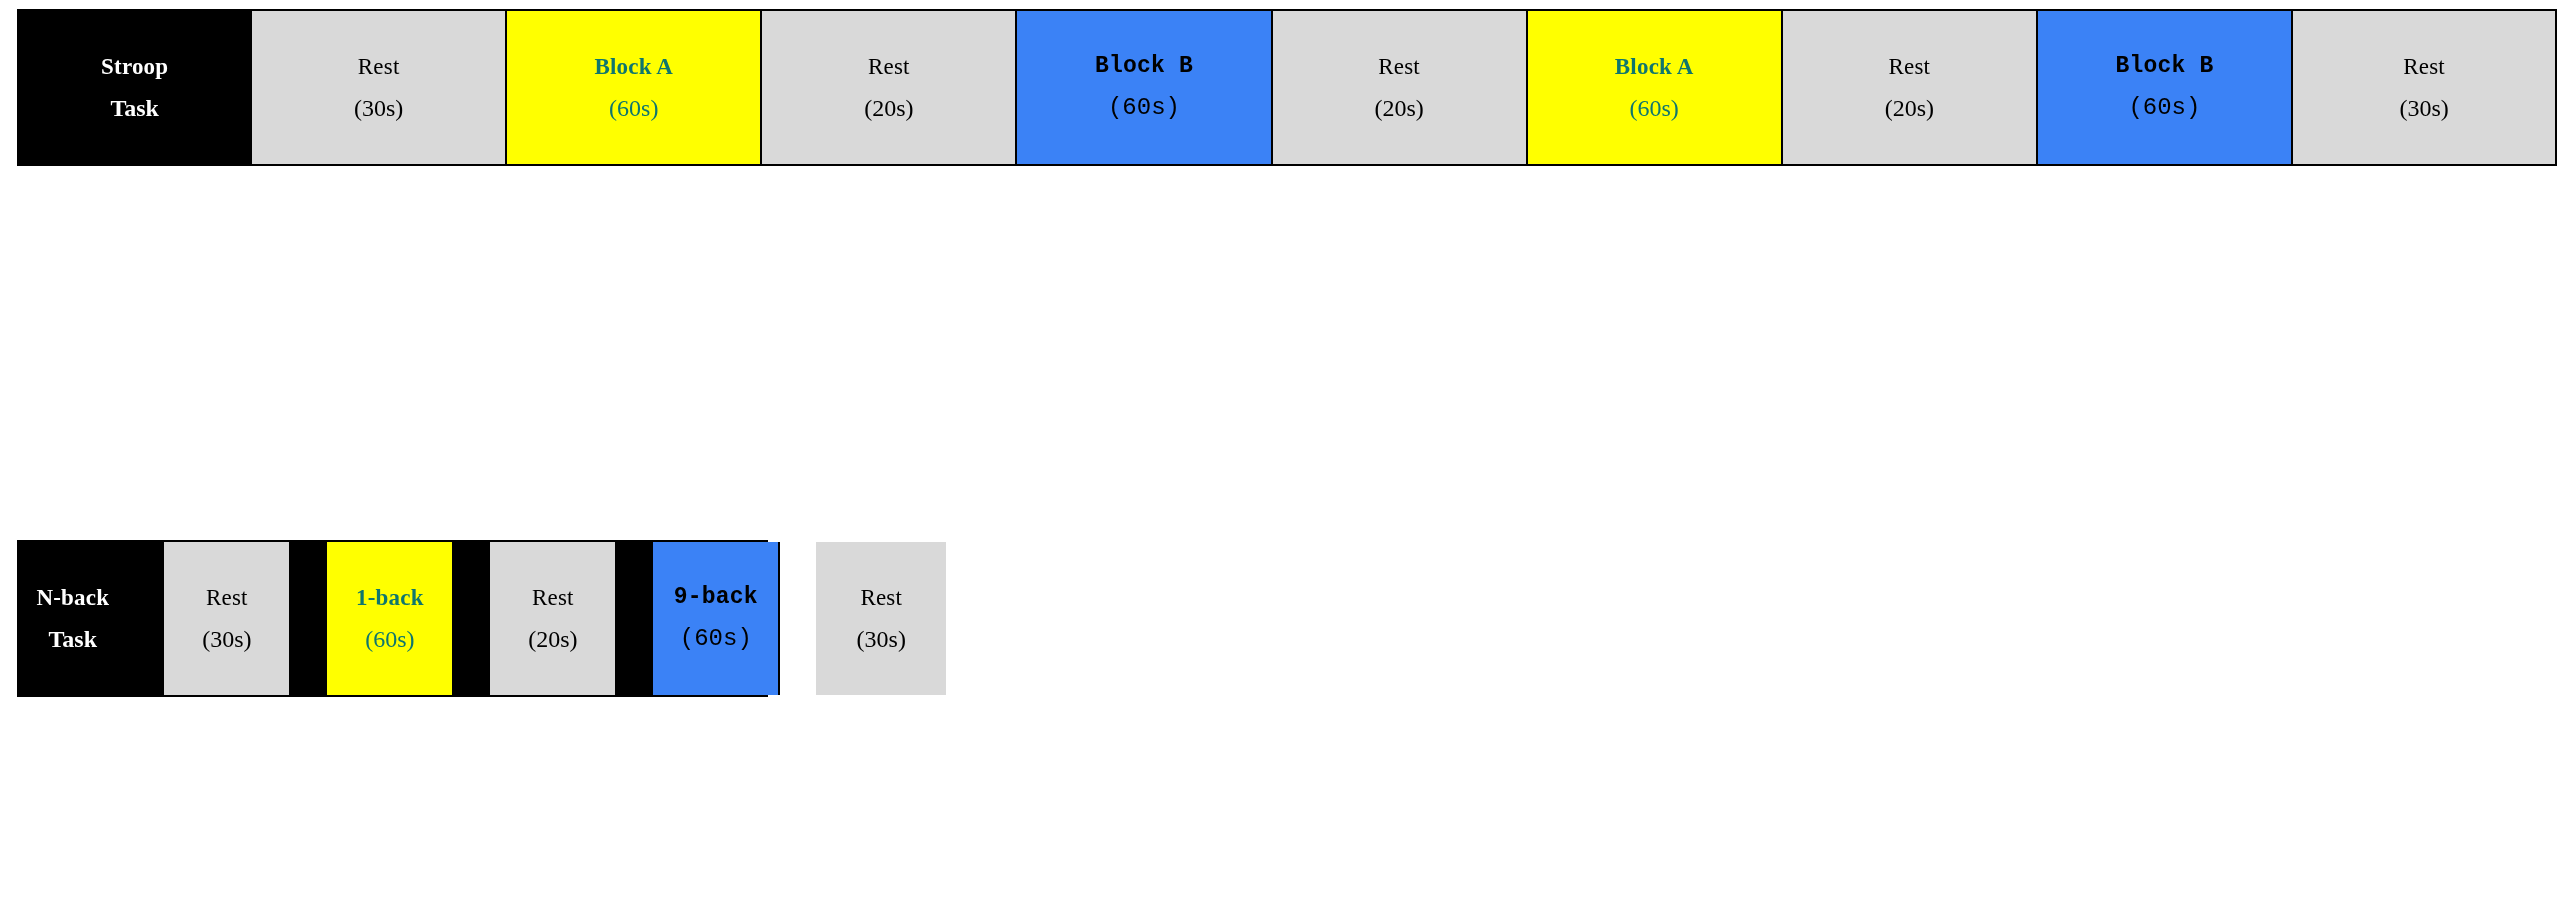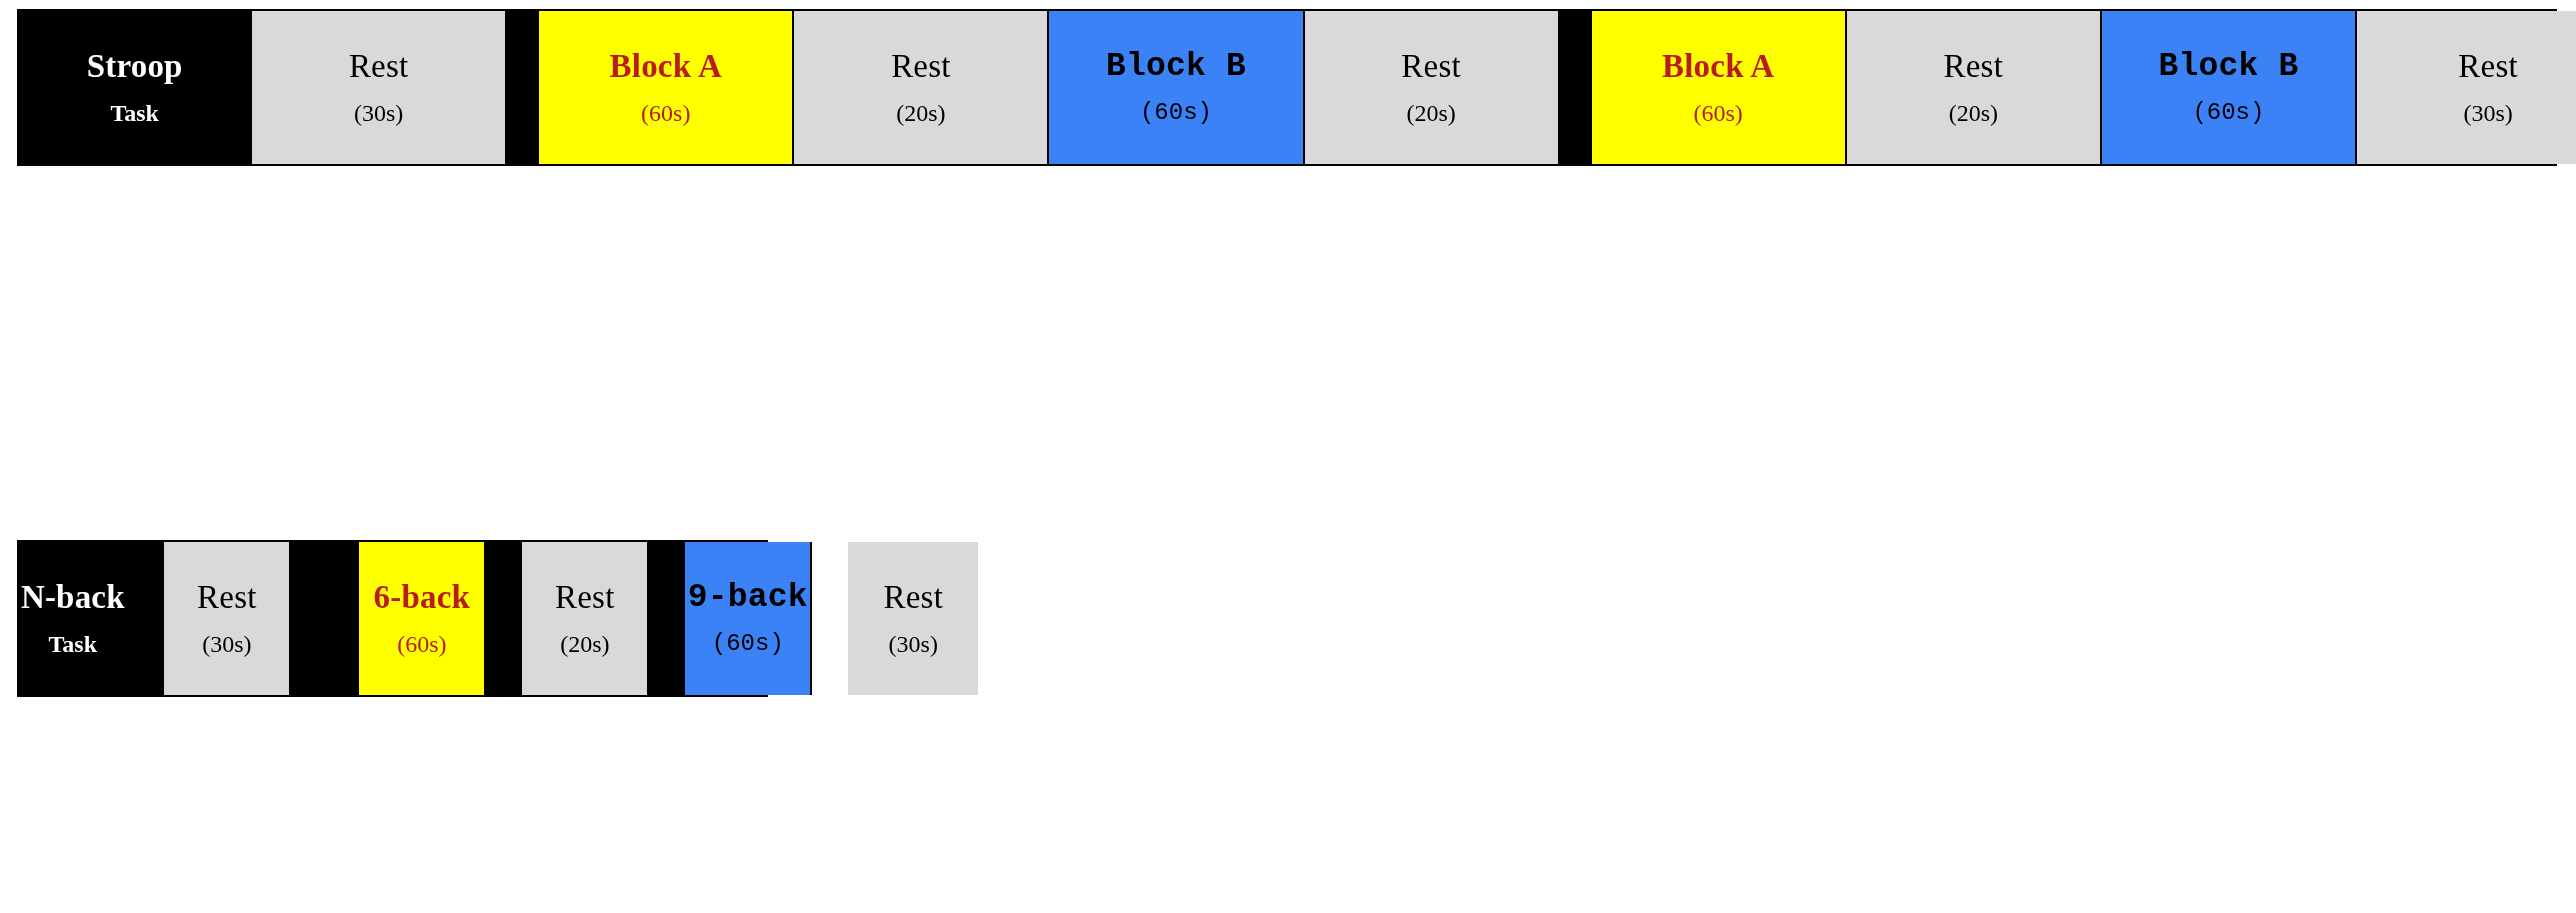--- a/index.html
+++ b/index.html
@@ -50,21 +50,21 @@
     justify-content: center;
     box-sizing: border-box;
     border-right: 2.5px solid #000000;
     overflow: hidden;
   }
   .block-cell:last-child {
     border-right: none;
   }
 
   .cell-label {
-    font-size: 33px;
+    font-size: 23px;
     line-height: 1.0;
     letter-spacing: 0.2px;
     white-space: nowrap;
   }
   .cell-duration {
     font-size: 24px;
     line-height: 1.0;
     margin-top: 18px;
     white-space: nowrap;
   }
@@ -83,22 +83,21 @@
     background: #D9D9D9;
     color: #000000;
   }
   .v-rest .cell-label,
   .v-rest .cell-duration {
     font-weight: normal;
   }
 
   .v-yellow {
     background: #FFFF00;
-    color: #b91c1c;
-    margin-left: 32px;
+    color: #0f766e;
   }
   .v-yellow .cell-label {
     font-weight: bold;
   }
   .v-yellow .cell-duration {
     font-weight: normal;
   }
 
   .v-green {
     background: #3b82f6;
@@ -161,21 +160,21 @@
 <div id="nback-paradigm" class="paradigm">
     <div class="block-cell v-title" style="flex: 0 0 14.6%;">
       <div class="cell-label">N-back</div>
       <div class="cell-duration">Task</div>
     </div>
     <div class="block-cell v-rest" style="flex: 0 0 17%;">
       <div class="cell-label">Rest</div>
       <div class="cell-duration">(30s)</div>
     </div>
     <div class="block-cell v-yellow" style="flex: 0 0 17%;">
-      <div class="cell-label">6-back</div>
+      <div class="cell-label">1-back</div>
       <div class="cell-duration">(60s)</div>
     </div>
     <div class="block-cell v-rest" style="flex: 0 0 17%;">
       <div class="cell-label">Rest</div>
       <div class="cell-duration">(20s)</div>
     </div>
     <div class="block-cell v-green" style="flex: 0 0 17%;">
       <div class="cell-label">9-back</div>
       <div class="cell-duration">(60s)</div>
     </div>

